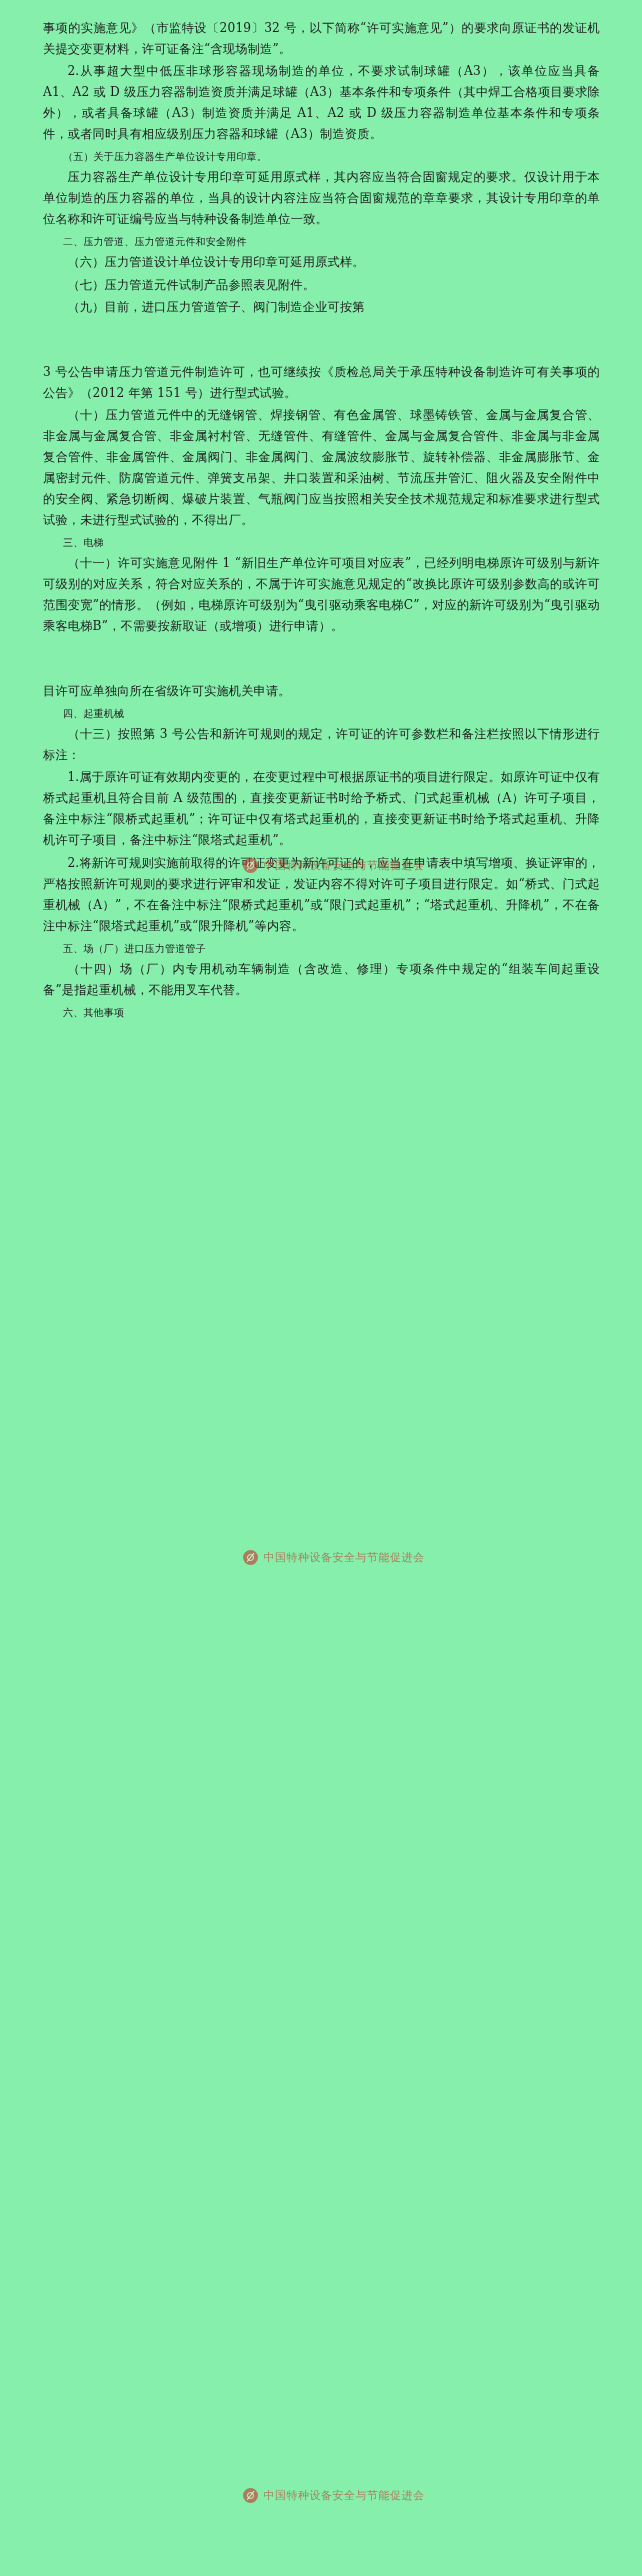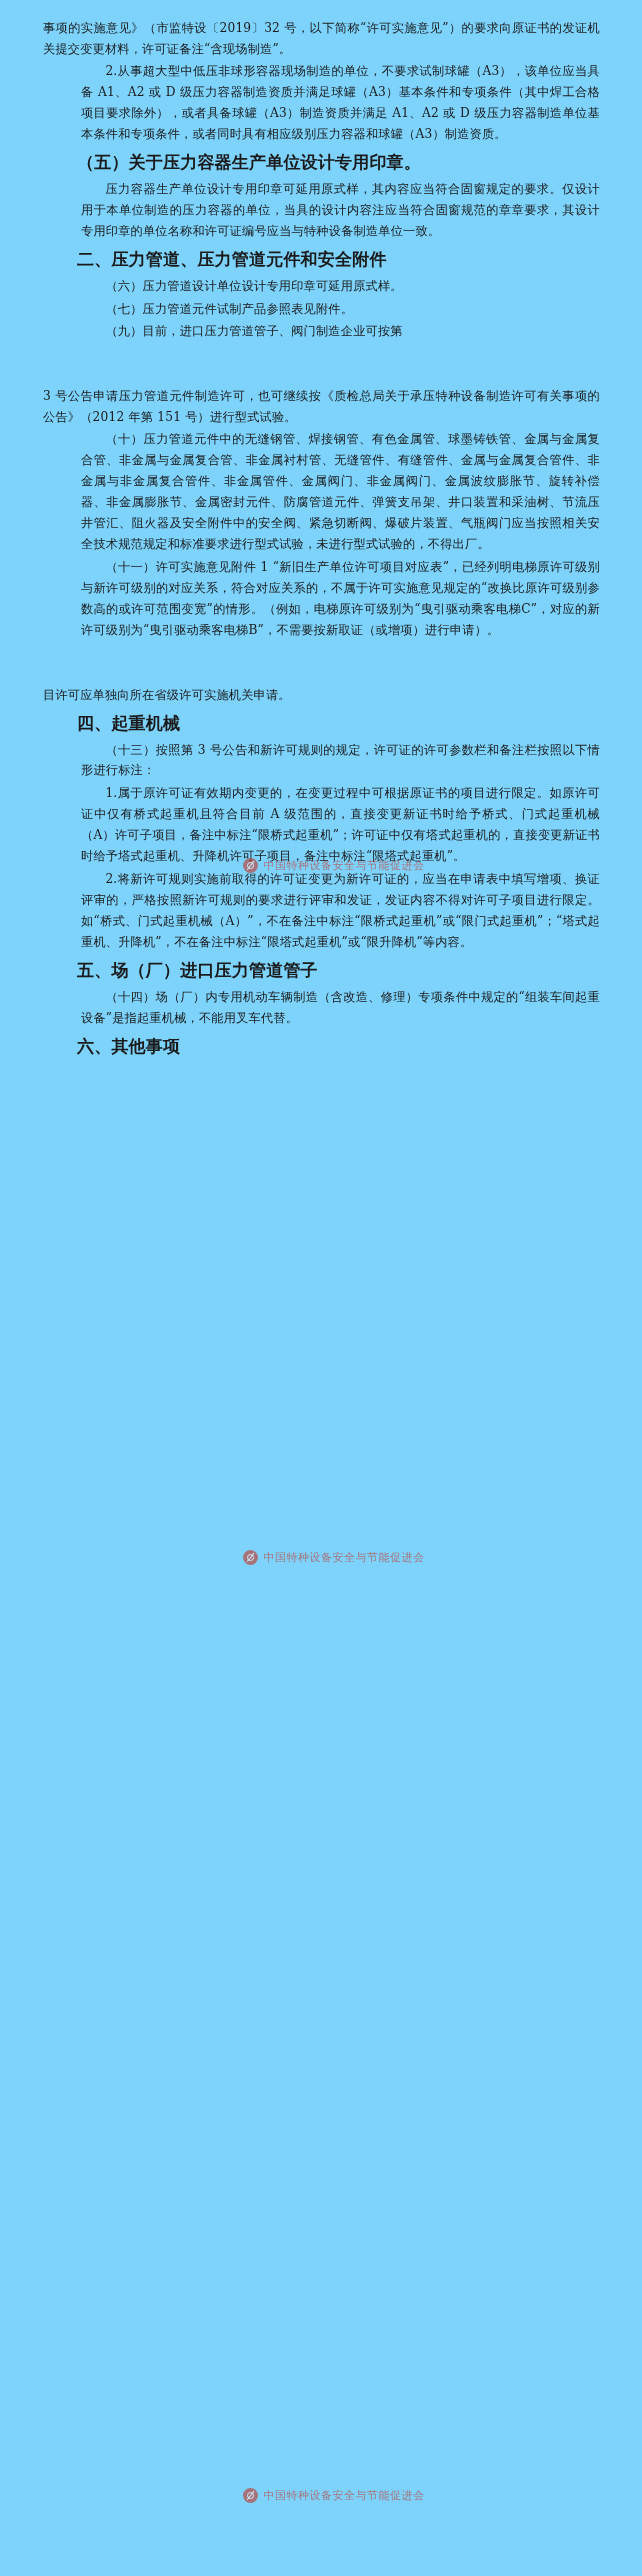--- a/index.html
+++ b/index.html
@@ -8,48 +8,47 @@
     background: #ffffff;
   }
   body {
     font-family: "DejaVu Serif", "Liberation Serif", serif;
     color: #1a1a1a;
   }
   .page {
     position: relative;
     width: 643px;
     min-height: 2576px;
-    background: #7dd3fc;
+    background: #86efac;
     box-sizing: border-box;
     padding: 17.7px 43px 32px 43px;
   }
   .doc-block {
     position: relative;
   }
   p.para {
     margin: 0 0 1.6px 0;
     font-size: 12.2px;
     line-height: 1.72;
     text-align: justify;
     text-justify: inter-ideograph;
     letter-spacing: 0.2px;
     font-family: "DejaVu Serif", "Liberation Serif", serif;
   }
   p.indent {
     text-indent: 2em;
-    margin-left: 38px;
   }
   p.noindent {
     text-indent: 0;
   }
   p.heading {
     text-indent: 2em;
-    font-weight: bold;
+    font-weight: normal;
     margin: 3.2px 0 1.6px 0;
-    font-size: 17px;
+    font-size: 10px;
     line-height: 1.72;
   }
   .spacer-lg { height: 42px; }
 
   
   .watermark {
     position: absolute;
     left: 12px;
     width: 100%;
     display: flex;
@@ -116,20 +115,21 @@
     <p class="para indent">压力容器生产单位设计专用印章可延用原式样，其内容应当符合固窗规定的要求。仅设计用于本单位制造的压力容器的单位，当具的设计内容注应当符合固窗规范的章章要求，其设计专用印章的单位名称和许可证编号应当与特种设备制造单位一致。</p>
     <p class="para heading">二、压力管道、压力管道元件和安全附件</p>
     <p class="para indent">（六）压力管道设计单位设计专用印章可延用原式样。</p>
     <p class="para indent">（七）压力管道元件试制产品参照表见附件。</p>
     <p class="para indent">（九）目前，进口压力管道管子、阀门制造企业可按第</p>
 
     <div class="spacer-lg"></div>
 
     <p class="para noindent">3 号公告申请压力管道元件制造许可，也可继续按《质检总局关于承压特种设备制造许可有关事项的公告》（2012 年第 151 号）进行型式试验。</p>
     <p class="para indent">（十）压力管道元件中的无缝钢管、焊接钢管、有色金属管、球墨铸铁管、金属与金属复合管、非金属与金属复合管、非金属衬村管、无缝管件、有缝管件、金属与金属复合管件、非金属与非金属复合管件、非金属管件、金属阀门、非金属阀门、金属波纹膨胀节、旋转补偿器、非金属膨胀节、金属密封元件、防腐管道元件、弹簧支吊架、井口装置和采油树、节流压井管汇、阻火器及安全附件中的安全阀、紧急切断阀、爆破片装置、气瓶阀门应当按照相关安全技术规范规定和标准要求进行型式试验，未进行型式试验的，不得出厂。</p>
+    <p class="para heading">三、电梯</p>
     <p class="para indent">（十一）许可实施意见附件 1 “新旧生产单位许可项目对应表”，已经列明电梯原许可级别与新许可级别的对应关系，符合对应关系的，不属于许可实施意见规定的“改换比原许可级别参数高的或许可范围变宽”的情形。（例如，电梯原许可级别为“曳引驱动乘客电梯C”，对应的新许可级别为“曳引驱动乘客电梯B”，不需要按新取证（或增项）进行申请）。</p>
 
     <div class="spacer-lg"></div>
 
     <p class="para noindent">目许可应单独向所在省级许可实施机关申请。</p>
     <p class="para heading">四、起重机械</p>
     <p class="para indent">（十三）按照第 3 号公告和新许可规则的规定，许可证的许可参数栏和备注栏按照以下情形进行标注：</p>
     <p class="para indent">1.属于原许可证有效期内变更的，在变更过程中可根据原证书的项目进行限定。如原许可证中仅有桥式起重机且符合目前 A 级范围的，直接变更新证书时给予桥式、门式起重机械（A）许可子项目，备注中标注“限桥式起重机”；许可证中仅有塔式起重机的，直接变更新证书时给予塔式起重机、升降机许可子项目，备注中标注“限塔式起重机”。</p>
     <p class="para indent">2.将新许可规则实施前取得的许可证变更为新许可证的，应当在申请表中填写增项、换证评审的，严格按照新许可规则的要求进行评审和发证，发证内容不得对许可子项目进行限定。如“桥式、门式起重机械（A）”，不在备注中标注“限桥式起重机”或“限门式起重机”；“塔式起重机、升降机”，不在备注中标注“限塔式起重机”或“限升降机”等内容。</p>
     <p class="para heading">五、场（厂）进口压力管道管子</p>

